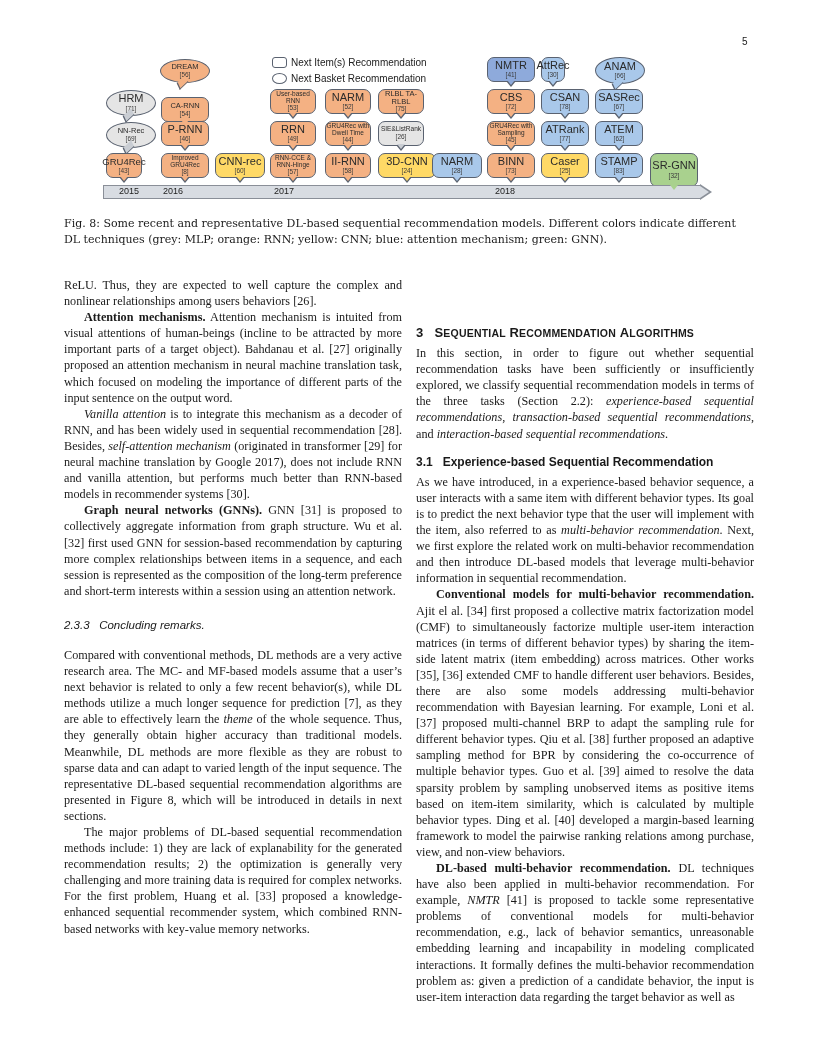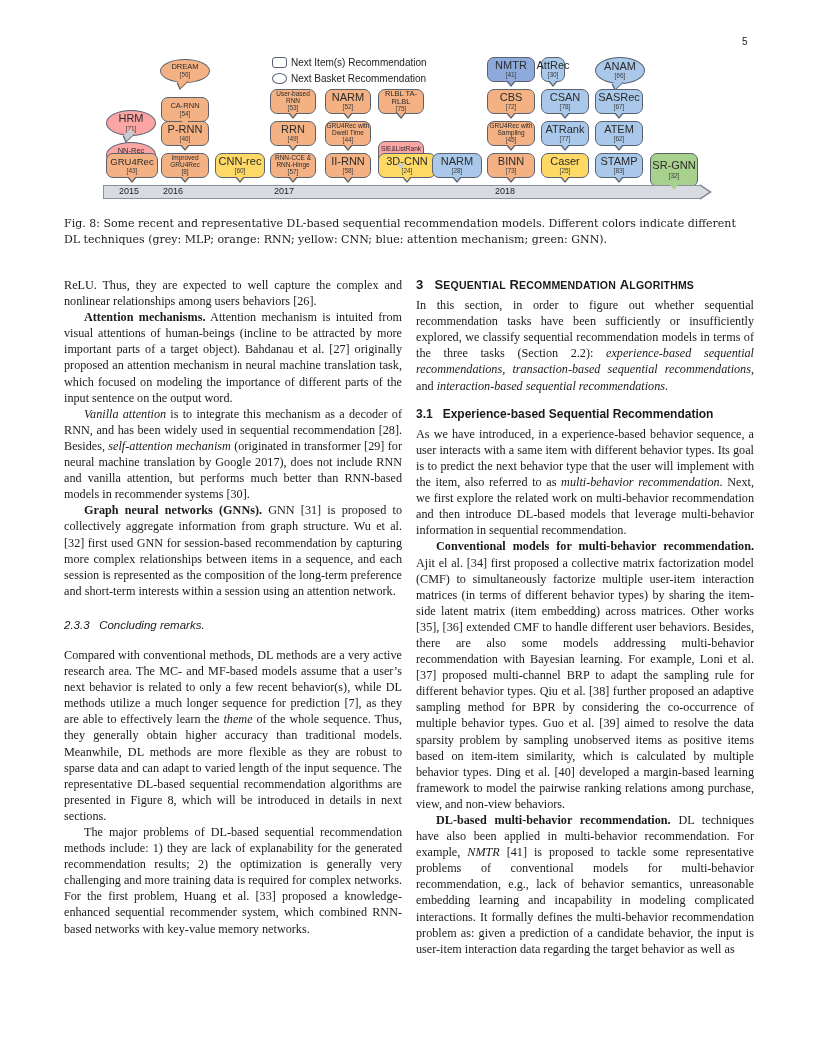--- a/index.html
+++ b/index.html
@@ -17,21 +17,21 @@
           width: 0; height: 0; border-left: 4px solid transparent; border-right: 4px solid transparent; border-top: 5px solid var(--fill); }
   .node.oval { border-radius: 50%; }
   .node.oval::after { content: ""; position: absolute; left: 36%; bottom: -5px; width: 8px; height: 8px;
           background: var(--fill); border-left: 1.3px solid #5a6270; border-bottom: 1.3px solid #5a6270; transform: skewY(-30deg) rotate(-20deg); }
   .node .nm { font-size: 11px; }
   .node .nm.sm { font-size: 7.5px; }
   .node .nm.xs { font-size: 6.5px; }
   .node .rf { font-size: 6.5px; margin-top: 1px; color: #3b3b3b; }
 
   .c-rnn  { background: #f4b183; --fill: #f4b183; }
-  .c-mlp  { background: #fca5a5; margin-top: 20px; --fill: #c9cdd3; }
+  .c-mlp  { background: #e5e5e5; --fill: #c9cdd3; }
   .c-cnn  { background: #ffd966; --fill: #ffd966; }
   .c-att  { background: #a9c8ea; --fill: #a9c8ea; }
   .c-att2 { background: #8eaadb; --fill: #8eaadb; }
   .c-gnn  { background: #a9d18e; --fill: #a9d18e; }
 
   .timeline { position: absolute; left: 103px; top: 185px; width: 598px; height: 14px; background: #d8dce2;
               border: 1px solid #8a8f98; box-sizing: border-box; }
   .timeline-arrow { position: absolute; left: 700px; top: 184px; width: 0; height: 0;
               border-top: 8px solid transparent; border-bottom: 8px solid transparent; border-left: 12px solid #8a8f98; }
   .timeline-arrow-in { position: absolute; left: 700px; top: 186px; width: 0; height: 0;
@@ -43,21 +43,21 @@
   .legend-shape.rect { border-radius: 3px; }
   .legend-shape.oval { border-radius: 50%; }
 
   .caption { position: absolute; left: 64px; top: 216px; width: 690px; font-family: "DejaVu Serif", serif;
              font-size: 11px; line-height: 16px; color: #1a1a1a; }
 
   
   .col { position: absolute; top: 277px; width: 338px; font-family: "Liberation Serif", serif; font-size: 12.2px;
          line-height: 16.1px; text-align: justify; hyphens: auto; }
   .col.left { left: 64px; }
-  .col.right { left: 416px; }
+  .col.right { left: 416px; margin-top: 48px; }
   .col p { margin: 0; }
   .col p.ind { text-indent: 20px; }
   .col b { font-weight: bold; }
   .subsub { font-family: "Liberation Sans", sans-serif; font-style: italic; font-size: 11.5px; margin: 18px 0 14px 0; }
   .sec-title { font-family: "Liberation Sans", sans-serif; font-weight: bold; font-size: 12.5px; margin: 0 0 4px 0; letter-spacing: 0.2px; }
   .sec-title .big { font-size: 13px; }
   .sec-title .sc { font-size: 10.5px; }
   .subsec-title { font-family: "Liberation Sans", sans-serif; font-weight: bold; font-size: 12px; margin: 12px 0 4px 0; }
 </style>
 </head>
@@ -89,21 +89,21 @@
       <span class="rf">[54]</span>
     </div>
   <div class="node oval c-mlp" style="left:106px;top:122px;width:50px;height:26px;">
       <span class="nm sm">NN-Rec</span>
       <span class="rf">[69]</span>
     </div>
   <div class="node rect c-rnn" style="left:161px;top:121px;width:48px;height:25px;">
       <span class="nm">P-RNN</span>
       <span class="rf">[46]</span>
     </div>
-  <div class="node rect c-rnn" style="left:106px;top:153px;width:52px;height:25px;">
+  <div class="node rect c-rnn" style="left:106px;top:153px;width:36px;height:25px;">
       <span class="nm" style="font-size:9.5px">GRU4Rec</span>
       <span class="rf">[43]</span>
     </div>
   <div class="node rect c-rnn" style="left:161px;top:153px;width:48px;height:25px;">
       <span class="nm xs">Improved GRU4Rec</span>
       <span class="rf">[8]</span>
     </div>
   <div class="node rect c-cnn" style="left:215px;top:153px;width:50px;height:25px;">
       <span class="nm">CNN-rec</span>
       <span class="rf">[60]</span>

